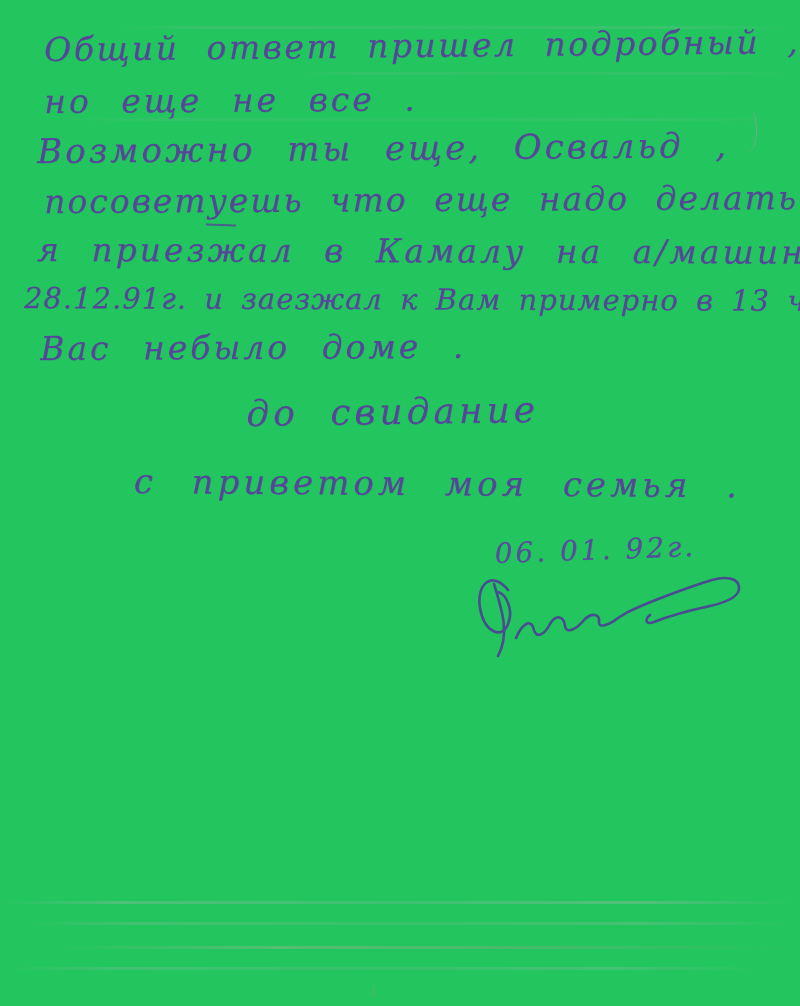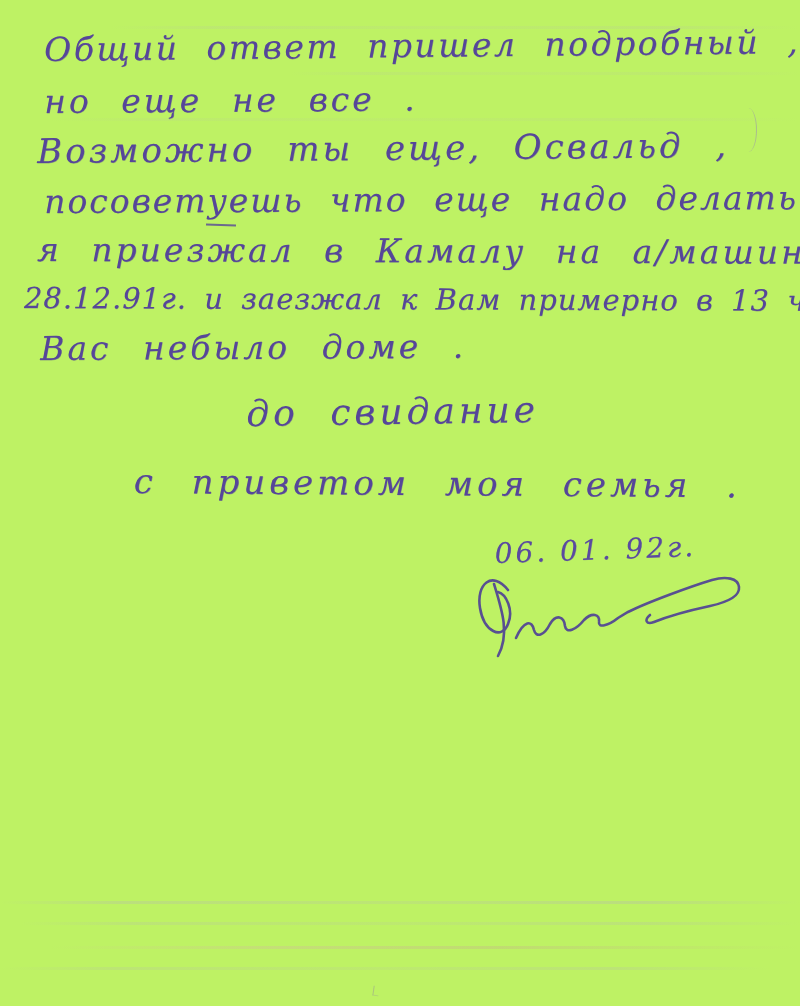--- a/index.html
+++ b/index.html
@@ -1,20 +1,20 @@
 <!DOCTYPE html>
 <html><head>
 <meta charset="utf-8">
 <style>
   html, body { margin: 0; padding: 0; background: #ffffff; }
   #scan-page {
     position: relative;
     width: 800px;
     height: 1006px;
-    background: #bef264;
+    background: #22c55e;
     overflow: hidden;
     font-family: "DejaVu Serif", serif;
   }
   .hw {
     position: absolute;
     font-style: italic;
     color: #564699;
     white-space: nowrap;
     transform-origin: left top;
     text-shadow: 0.4px 0.4px 0.6px rgba(86, 70, 153, 0.45);

